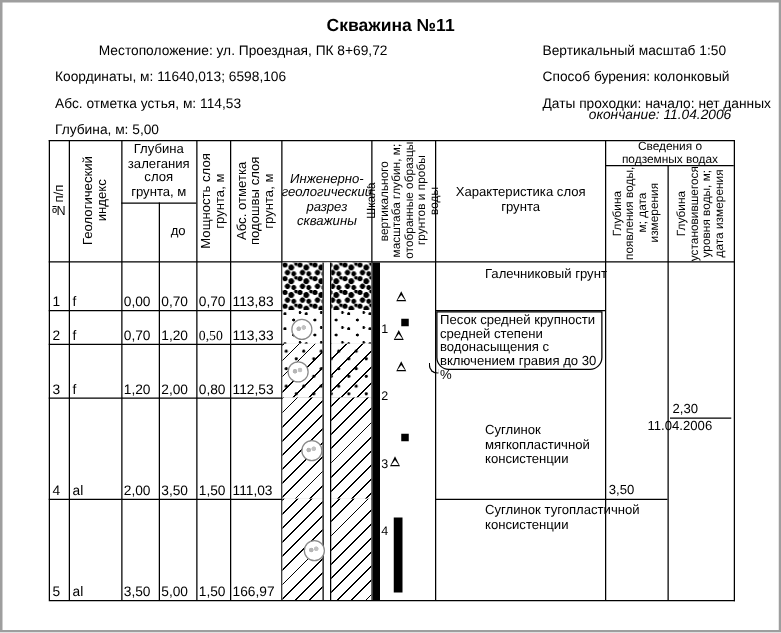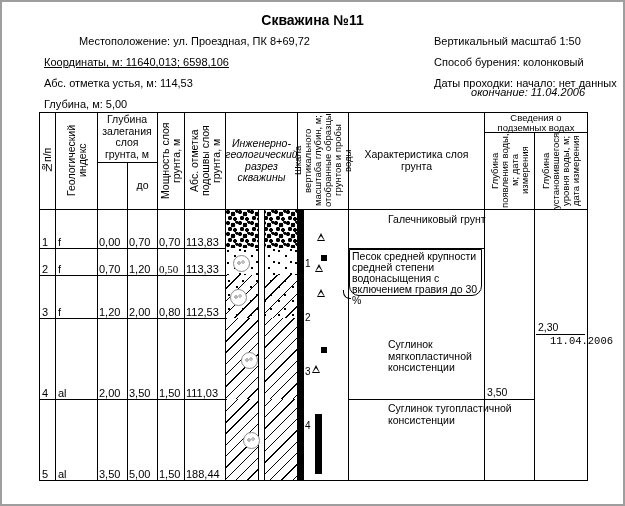--- a/index.html
+++ b/index.html
@@ -69,21 +69,21 @@
   .frac{position:absolute;font-size:10.5px;line-height:12px;white-space:nowrap;}
 </style>
 </head>
 <body>
 
 <div class="page">
 
   <div class="title">Скважина №11</div>
 
   <div class="info" style="left:42px;top:33px;padding-left:35px;">Местоположение: ул. Проездная, ПК 8+69,72</div>
-  <div class="info" style="left:42px;top:54px;text-decoration:underline;">Координаты, м: 11640,013; 6598,106</div>
+  <div class="info" style="left:42px;top:54px;">Координаты, м: 11640,013; 6598,106</div>
   <div class="info" style="left:42px;top:75px;">Абс. отметка устья, м: 114,53</div>
   <div class="info" style="left:42px;top:96px;">Глубина, м: 5,00</div>
 
   <div class="info" style="left:432px;top:33px;">Вертикальный масштаб 1:50</div>
   <div class="info" style="left:432px;top:54px;">Способ бурения: колонковый</div>
   <div class="info" style="left:432px;top:75px;">Даты проходки: начало: нет данных</div>
   <div class="info" style="left:432px;top:84px;width:151px;text-align:right;font-style:italic;">окончание: 11.04.2006</div>
 
   <div>
 
@@ -152,21 +152,21 @@
   <div class="lbl" style="left:97px;top:385px;">2,00</div>
   <div class="lbl" style="left:127px;top:385px;">3,50</div>
   <div class="lbl" style="left:157px;top:385px;">1,50</div>
   <div class="lbl" style="left:184px;top:385px;">111,03</div>
 
   <div class="lbl" style="left:40px;top:466px;">5</div>
   <div class="lbl" style="left:56px;top:466px;">al</div>
   <div class="lbl" style="left:97px;top:466px;">3,50</div>
   <div class="lbl" style="left:127px;top:466px;">5,00</div>
   <div class="lbl" style="left:157px;top:466px;">1,50</div>
-  <div class="lbl" style="left:184px;top:466px;">188,44</div>
+  <div class="lbl" style="left:184px;top:466px;">166,97</div>
 
   <div class="pat pat-gravel" style="top:208px;height:38px;"></div>
   <div class="pat pat-sand" style="top:246px;height:27px;"></div>
   <div class="pat pat-sloam" style="top:273px;height:43px;"></div>
   <div class="pat pat-loam" style="top:316px;height:81px;"></div>
   <div class="pat pat-loam" style="top:397px;height:81px;"></div>
   <div class="shaft"></div>
   <div class="sample-circle" style="left:231px;top:253px;"></div>
   <div class="sample-circle" style="left:228px;top:287px;"></div>
   <div class="sample-circle" style="left:239px;top:350px;"></div>
@@ -186,15 +186,15 @@
   <div class="corebar"></div>
 
   <div class="desc" style="left:350px;top:212px;width:128px;">Галечниковый грунт</div>
   <div class="callout" style="top:247px;height:47px;">Песок средней крупности средней степени водонасыщения с включением гравия до 30 %</div>
   <div class="desc" style="left:350px;top:337px;width:128px;">Суглинок мягкопластичной консистенции</div>
   <div class="desc" style="left:350px;top:401px;width:128px;">Суглинок тугопластичной консистенции</div>
 
   <div class="frac" style="left:485px;top:384px;">3,50</div>
   <div class="frac" style="left:536px;top:319px;">2,30</div>
   <div class="hl" style="left:534px;top:332px;width:49px;"></div>
-  <div class="frac" style="left:548px;top:333px;font-family:Liberation Mono, monospace;">11.04.2006</div>
+  <div class="frac" style="left:516px;top:333px;">11.04.2006</div>
 
 </div>
 
 </body></html>

